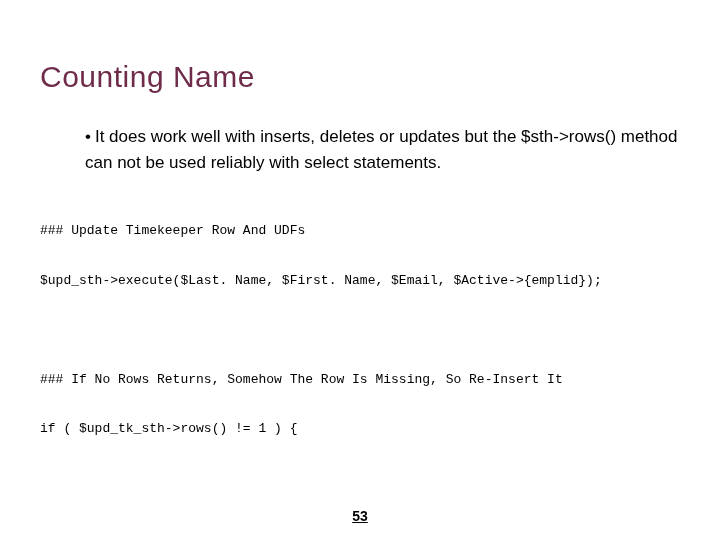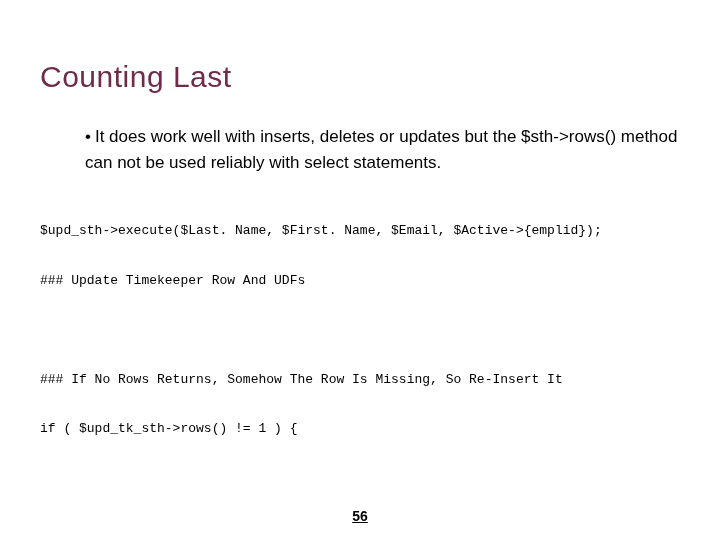--- a/index.html
+++ b/index.html
@@ -54,36 +54,36 @@
     font-size: 14px;
     font-weight: bold;
     text-decoration: underline;
   }
 </style>
 </head>
 <body>
 
 <div class="slide">
 
-  <div class="title">Counting Last</div>
+  <div class="title">Counting Name</div>
 
   <div class="body">
 
 
     <div class="bullet" style="margin-top:22px;margin-left:45px;">
       <span class="dot">•</span><span>It does work well with inserts, deletes or updates but the $sth-&gt;rows() method can not be used reliably with select statements.</span>
     </div>
 
     <div class="code">
+<div>### Update Timekeeper Row And UDFs</div>
 <div>$upd_sth-&gt;execute($Last. Name, $First. Name, $Email, $Active-&gt;{emplid});</div>
-<div>### Update Timekeeper Row And UDFs</div>
 <div>&nbsp;</div>
 <div>### If No Rows Returns, Somehow The Row Is Missing, So Re-Insert It</div>
 <div>if ( $upd_tk_sth-&gt;rows() != 1 ) {</div>
 
 
     </div>
 
   </div>
 
-  <div class="pagenum">56</div>
+  <div class="pagenum">53</div>
 
 </div>
 
 </body></html>

